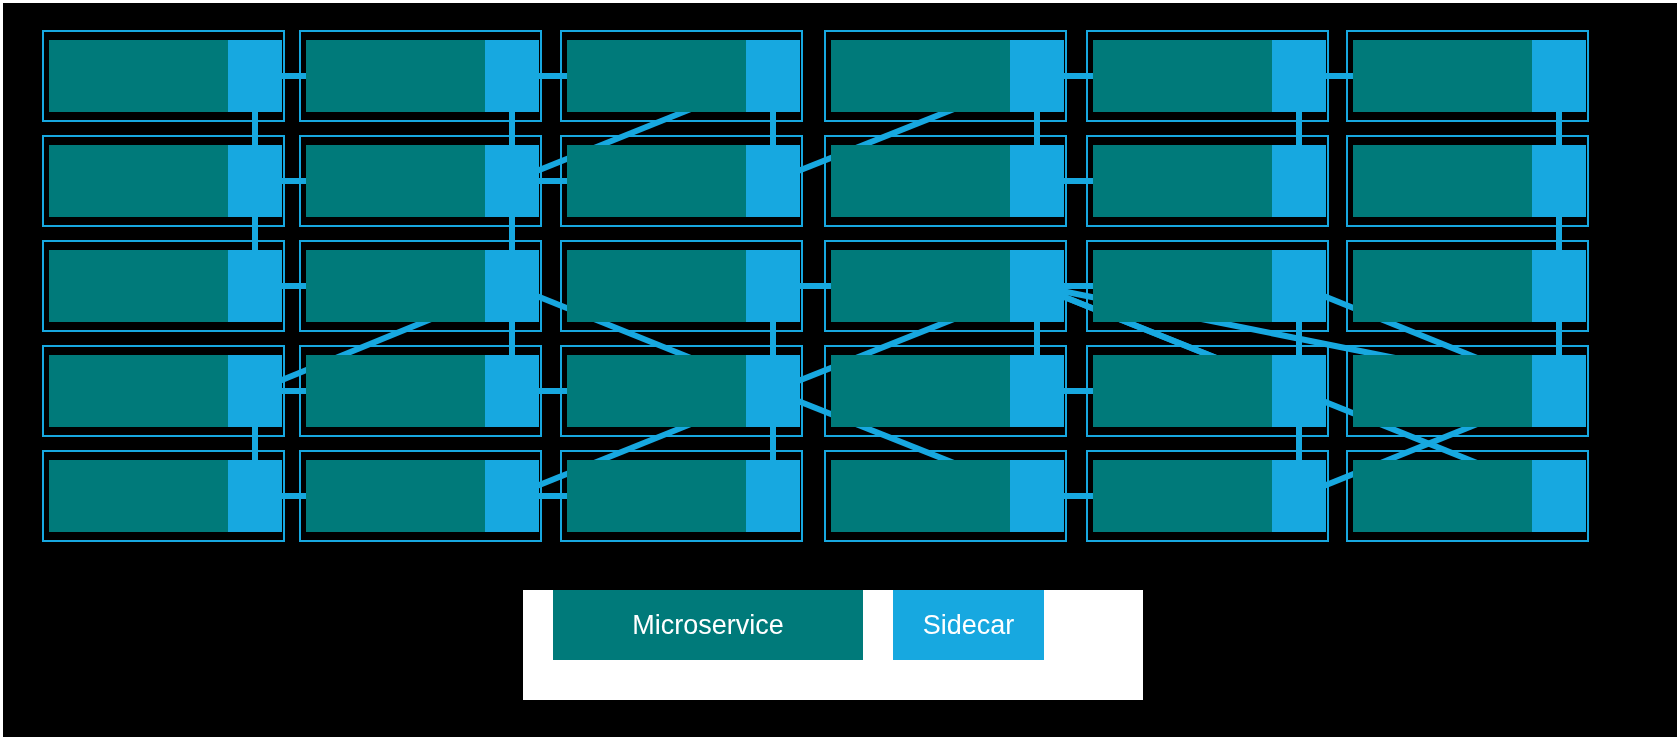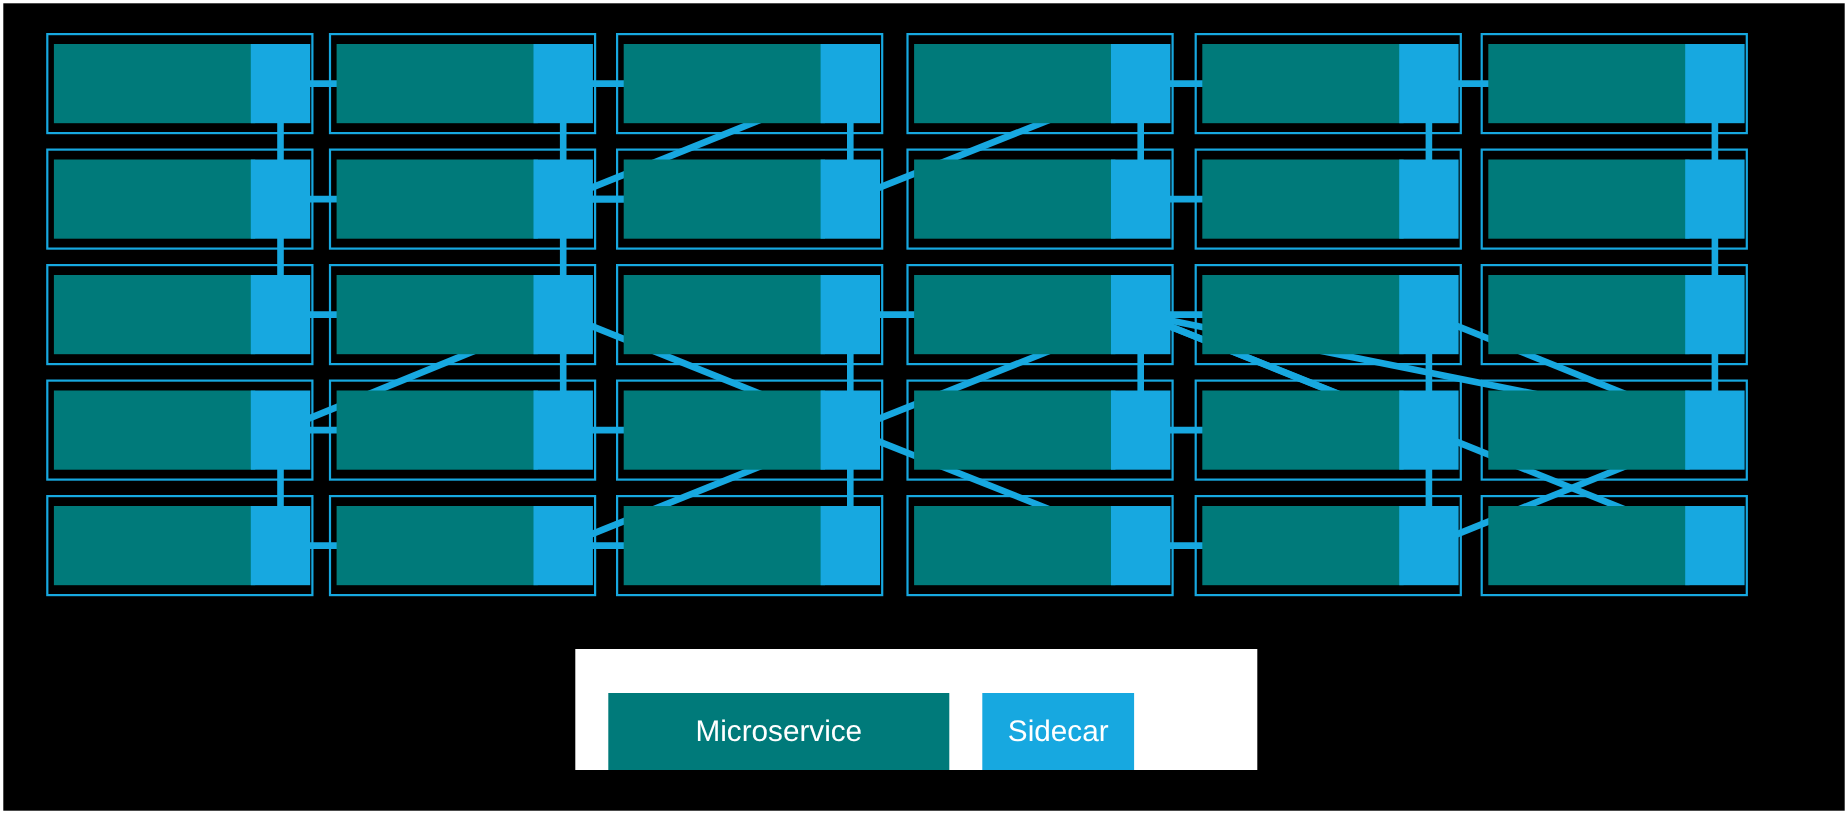--- a/index.html
+++ b/index.html
@@ -12,35 +12,35 @@
   }
   svg{display:block;}
   .legend{
     position:absolute;
     left:520px;
     top:587px;
     width:620px;
     height:110px;
     background:#fff;
     display:flex;
-    align-items:flex-end;
+    align-items:flex-start;
     gap:30px;
     padding:0 30px;
     box-sizing:border-box;
   }
   .legend .ms{
     width:310px;
     height:70px;
     background:#007a7a;
     color:#fff;
     font:27px/70px "Segoe UI",Arial,sans-serif;
     text-align:center;
   }
   .legend .sc{
-    width:138px;
+    width:151px;
     height:70px;
     background:#17a8e0;
     color:#fff;
     font:27px/70px "Segoe UI",Arial,sans-serif;
     text-align:center;
   }
 </style>
 </head>
 <body>
 

